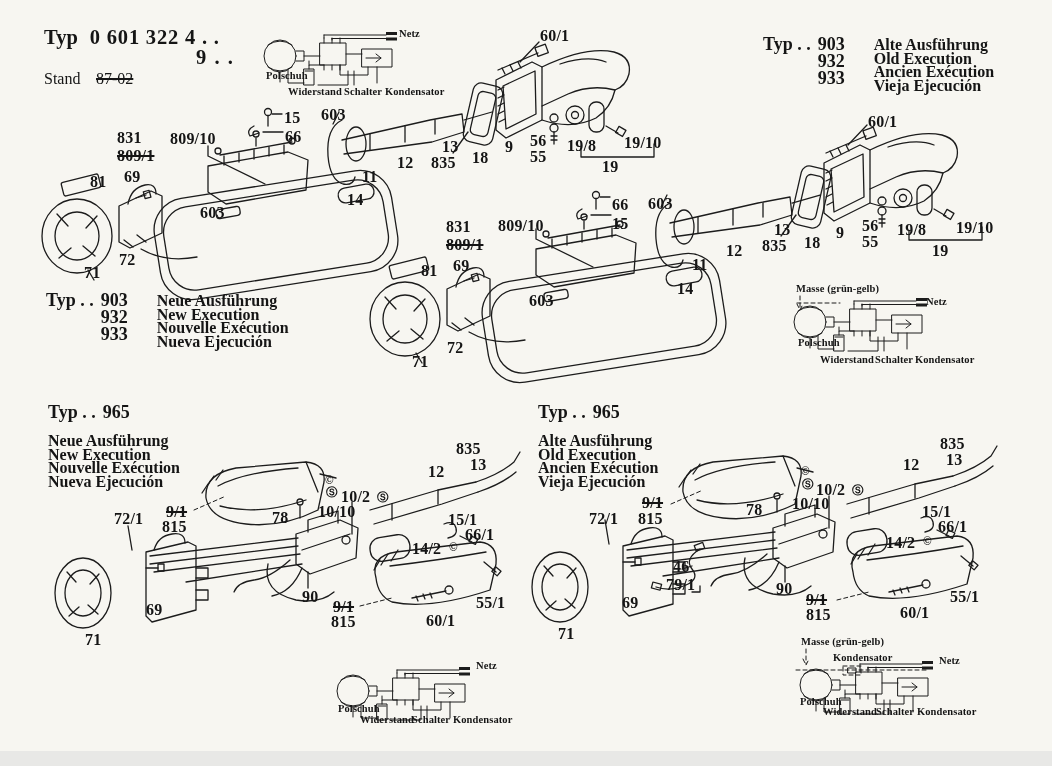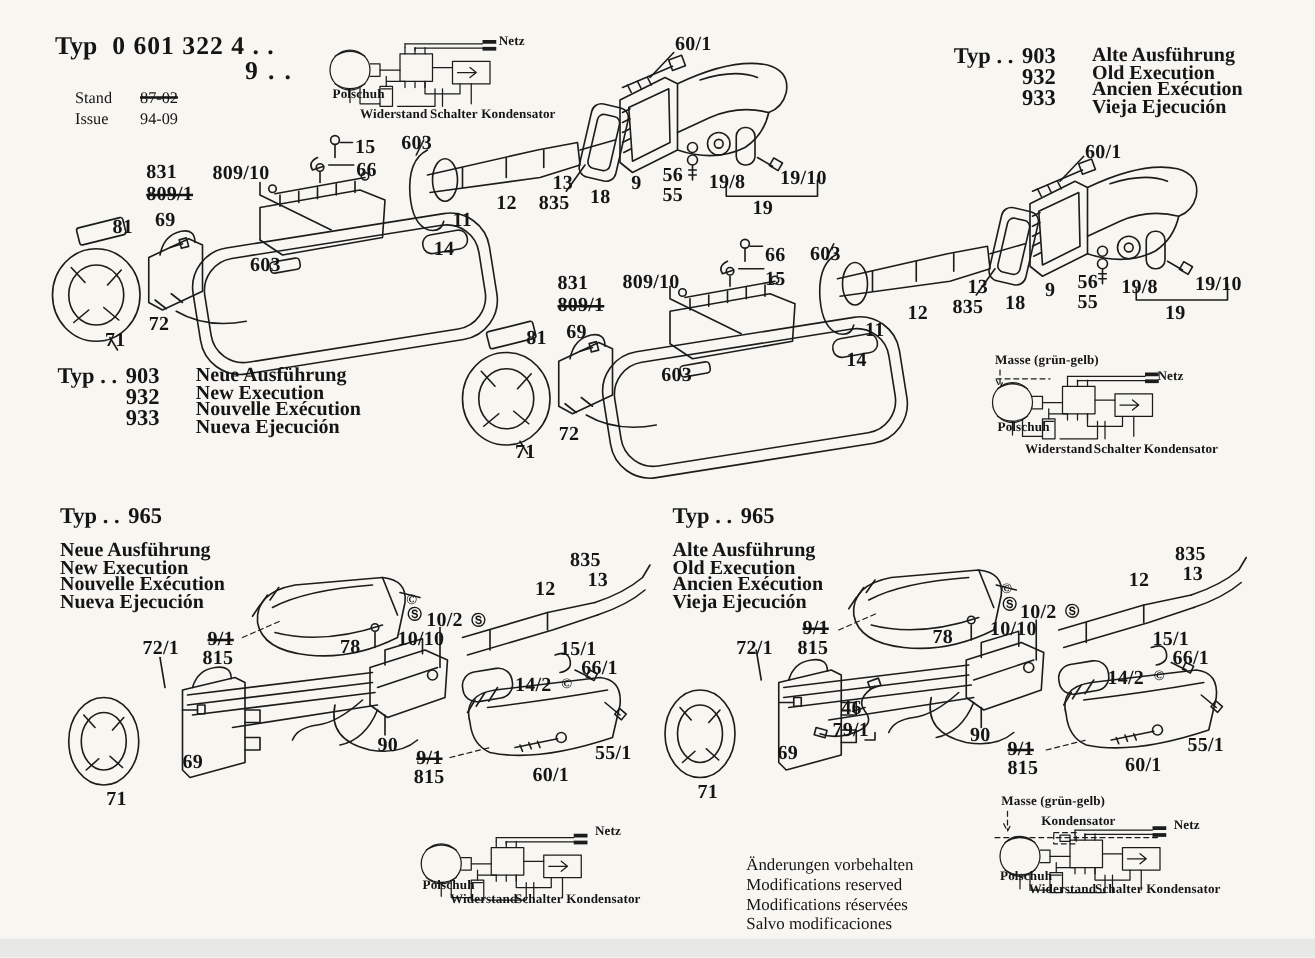--- a/index.html
+++ b/index.html
@@ -19,21 +19,21 @@
   .ann.part{font-size:16px;font-weight:700;letter-spacing:.2px;}
   .ann.small{font-size:10.5px;font-weight:700;letter-spacing:.1px;}
   .ann.sym{font-size:11.5px;font-weight:700;}
   .ann.struck{text-decoration:line-through;text-decoration-thickness:1.8px;}
 
   
   .title-block{position:absolute;left:44px;top:26px;}
   .title-block .r1{font-size:20.5px;font-weight:700;}
   .title-block .r1 .num{margin-left:12px;letter-spacing:.8px;}
   .title-block .r2{font-size:20.5px;font-weight:700;margin-left:152px;margin-top:-3px;letter-spacing:1.5px;}
-  .title-block .r3,.title-block .r4{font-size:13px;margin-top:1px;margin-left:16px;}
+  .title-block .r3,.title-block .r4{font-size:16px;margin-top:1px;}
   .title-block .lab{display:inline-block;width:52px;}
   .struck{text-decoration:line-through;text-decoration-thickness:1.6px;}
 
   
   .tb{position:absolute;}
   .tb-cols{display:flex;align-items:flex-start;}
   .tb-nums{text-align:right;font-size:18px;font-weight:700;line-height:17px;}
   .tb-typ{margin-right:7px;}
   .tb-vars{font-size:16px;font-weight:700;line-height:13.5px;}
   .tb-vars.beside{margin-left:29px;margin-top:2px;}
@@ -238,23 +238,20 @@
     </g>
   </svg>
 
   <div class="title-block">
     <div class="r1">
       <span>Typ</span><span class="num">0 601 322 4 . .</span>
     </div>
     <div class="r2">9 . .</div>
     <div class="r3">
       <span class="lab">Stand</span><span class="struck">87-02</span>
-    </div>
-    <div class="r4">
-      <span class="lab">Issue</span><span>94-09</span>
     </div>
   </div>
 
   <div class="tb" style="left:763px;top:36px;">
     <div class="tb-cols">
       <div class="tb-nums">
         <div><span class="tb-typ">Typ . .</span><span>903</span></div>
         <div>932</div>
         <div>933</div>
       </div>
@@ -422,20 +419,14 @@
       <div class="ann small" style="left: 453px; top: 715px;">Kondensator</div>
       <div class="ann small" style="left: 801px; top: 637px;">Masse (grün-gelb)</div>
       <div class="ann small" style="left: 833px; top: 653px;">Kondensator</div>
       <div class="ann small" style="left: 939px; top: 656px;">Netz</div>
       <div class="ann small" style="left: 800px; top: 697px;">Polschuh</div>
       <div class="ann small" style="left: 823px; top: 707px;">Widerstand</div>
       <div class="ann small" style="left: 876px; top: 707px;">Schalter</div>
       <div class="ann small" style="left: 917px; top: 707px;">Kondensator</div>
     </div>
 
-  <div class="footer-notes">
-    <div>Änderungen vorbehalten</div>
-    <div>Modifications reserved</div>
-    <div>Modifications réservées</div>
-    <div>Salvo modificaciones</div>
-  </div>
 
 </div>
 
 </body></html>

